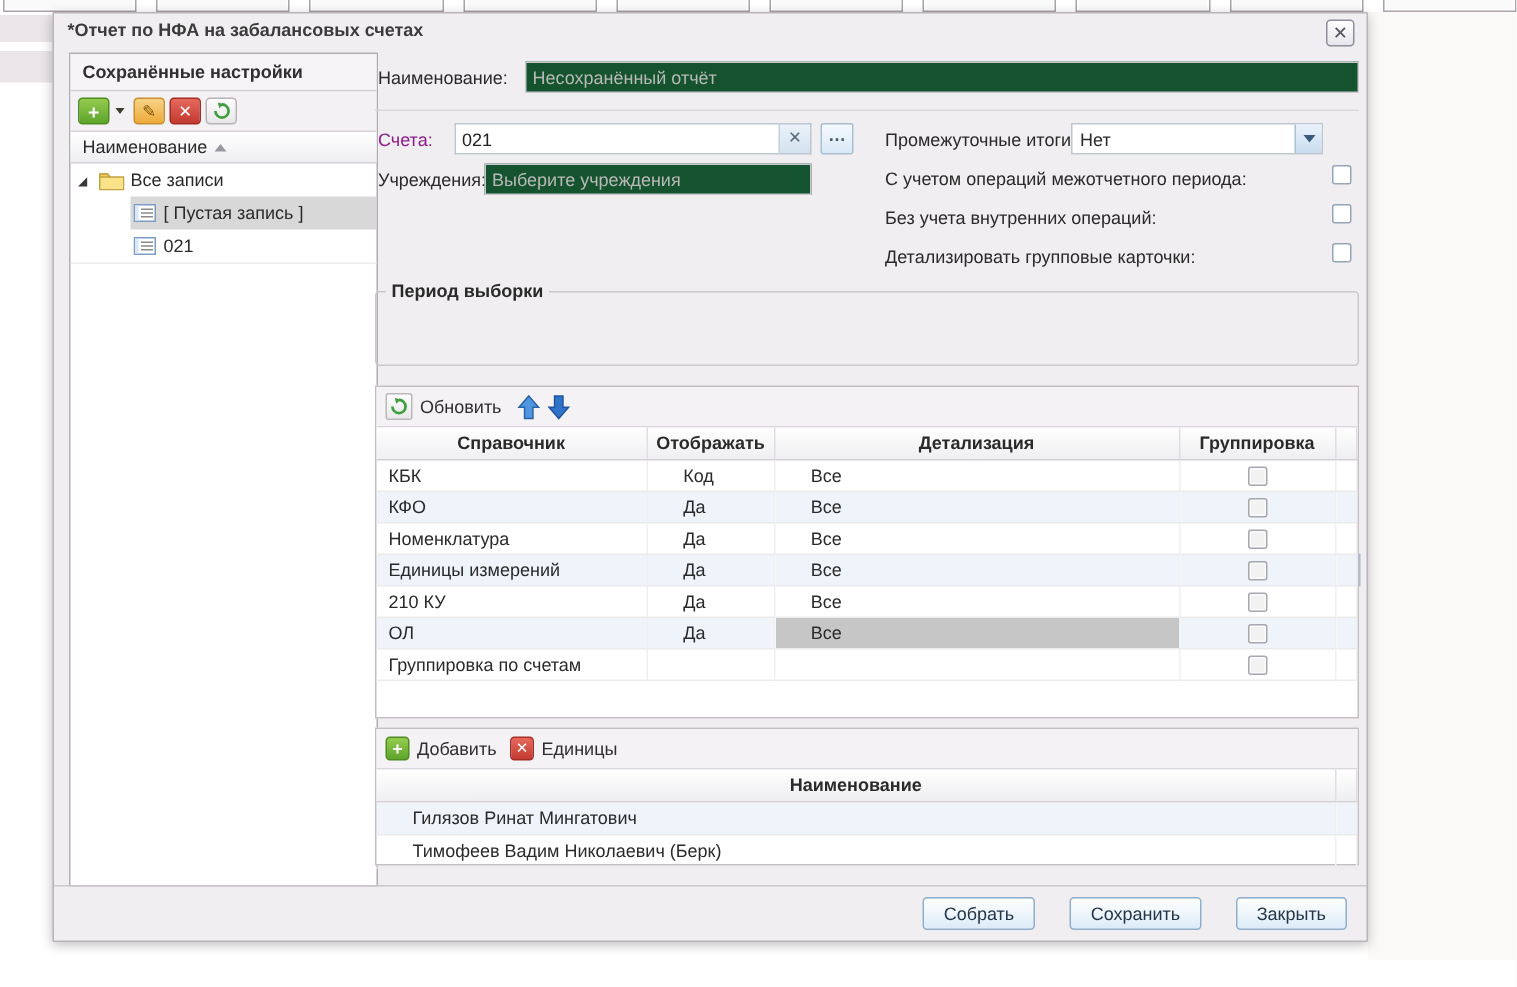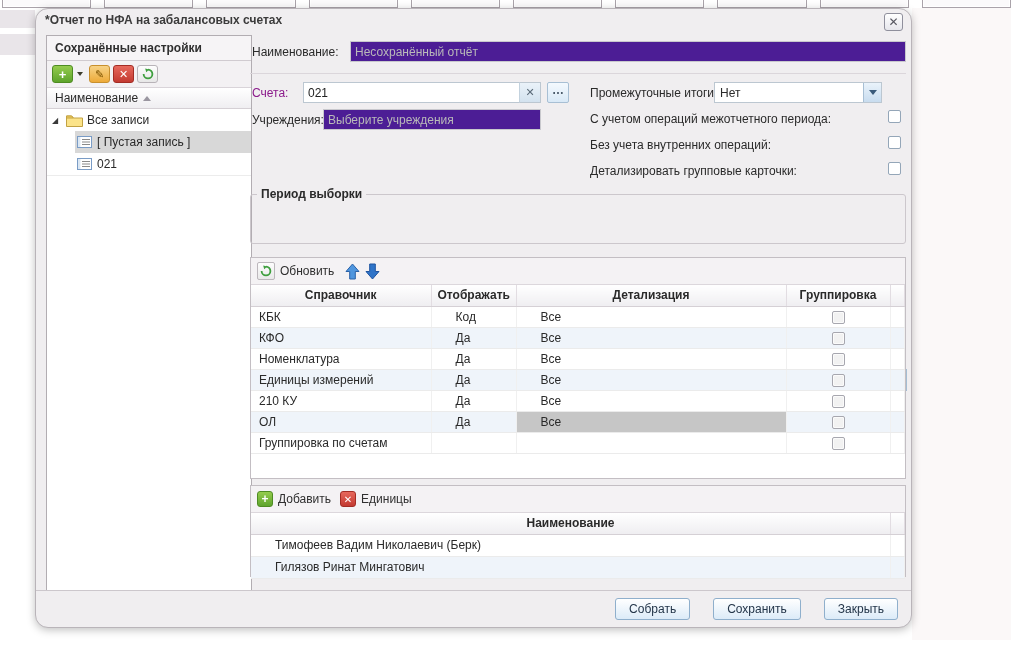--- a/index.html
+++ b/index.html
@@ -8,52 +8,52 @@
 
   
   .bg-top { position:absolute; left:0; top:-5px; width:1011px; height:13px; display:flex; gap:13px; padding-left:2px; }
   .bg-stub { width:92px; height:13px; background:#fbfafb; border:1px solid #aaa3aa; box-shadow:inset 0 0 0 1px #fff; }
   .bg-bar { position:absolute; left:0; width:35px; background:#e9e5e9; }
   .bg-bar.b1 { top:10px; height:18px; }
   .bg-bar.b2 { top:34px; height:21px; }
   .bg-right { position:absolute; left:912px; top:8px; width:99px; height:632px; background:#fbf8f8; }
 
   
-  .dialog { position:absolute; left:35px; top:8px; width:877px; height:620px; background:#f0eef0; border:1px solid #b9b4b9; border-radius:13px; box-shadow:0 2px 8px rgba(0,0,0,.25); }
+  .dialog { position:absolute; left:35px; top:8px; width:877px; height:620px; background:#f0eef0; border:1px solid #b9b4b9; border-radius:1px; box-shadow:0 2px 8px rgba(0,0,0,.25); }
   .titlebar { position:absolute; left:0; top:0; right:0; height:24px; padding:4px 0 0 9px; font-weight:bold; color:#3b3b3b; }
   .close-btn { position:absolute; right:8px; top:4px; width:19px; height:18px; border:1px solid #8f8f9c; border-radius:3px; background:linear-gradient(#ffffff,#e6e6ec); text-align:center; line-height:16px; font-size:12px; color:#55555f; font-weight:bold; cursor:pointer; }
 
   
   .left-panel { position:absolute; left:10px; top:26px; width:206px; height:556px; background:#fff; border:1px solid #b2adb2; }
   .lp-header { height:25px; padding:5px 8px; font-weight:bold; background:#f6f4f6; border-bottom:1px solid #d0cbd0; color:#2f2f2f; }
   .lp-toolbar { height:27px; background:#f3f1f3; border-bottom:1px solid #d9d4d9; display:flex; align-items:center; gap:3px; padding:0 5px; }
   .ico-btn { width:21px; height:18px; border-radius:3px; display:flex; align-items:center; justify-content:center; cursor:pointer; font-weight:bold; }
   .ico-btn.green { background:linear-gradient(#94cc4d,#5ea42c); border:1px solid #4e8c22; color:#fff; font-size:13px; line-height:13px; }
   .ico-btn.orange { background:linear-gradient(#f7d387,#edaa39); border:1px solid #c8902e; color:#7d5300; font-size:11px; }
   .ico-btn.red { background:linear-gradient(#e7685c,#c33a31); border:1px solid #a32c24; color:#fff; font-size:11px; }
   .ico-btn.plain { background:linear-gradient(#fdfdfd,#e7e7e7); border:1px solid #b8b3b8; }
   .dd-caret { width:0; height:0; border-left:3px solid transparent; border-right:3px solid transparent; border-top:4px solid #3c3c2c; margin:0 3px 0 1px; }
   .lp-grid-header { height:21px; background:linear-gradient(#ffffff,#efeef1); border-bottom:1px solid #d5d0d5; padding:3px 8px; display:flex; align-items:center; gap:5px; cursor:pointer; }
   .sort-asc { width:0; height:0; border-left:4px solid transparent; border-right:4px solid transparent; border-bottom:5px solid #9a96a0; }
   .tree { border-bottom:1px solid #ececec; }
   .tree-row { height:22px; display:flex; align-items:center; cursor:pointer; }
   .tree-root { padding-left:5px; gap:4px; }
   .caret-exp { font-size:8px; color:#3a3a3a; width:10px; }
   .tree-child { }
-  .tree-child .sel-wrap { margin-left:28px; flex:1; height:22px; display:flex; align-items:center; gap:5px; padding-left:2px; }
+  .tree-child .sel-wrap { margin-left:40px; flex:1; height:22px; display:flex; align-items:center; gap:5px; padding-left:2px; }
   .tree-child.selected .sel-wrap { background:#d8d8d8; }
 
   
   .main { position:absolute; left:214px; top:26px; width:656px; height:556px; }
   .abs { position:absolute; }
   label.flabel { color:#2a2a2a; }
   label.required { color:#8b1a8b; }
   input.txt { height:21px; border:1px solid #bcc7d1; background:#fff; padding:0 4px; font:12px "Liberation Sans",sans-serif; color:#222; }
   input.txt::placeholder { color:#b9b9b9; }
-  input.disabled { border:1px solid #c8c8cd; color:#b9b9b9; background:#4c1d95; }
+  input.disabled { border:1px solid #c8c8cd; color:#b9b9b9; background:#14532d; }
   .divider { position:absolute; left:0; right:0; height:1px; background:#dbd6db; }
 
   .lookup { position:absolute; display:flex; height:21px; }
   .lookup input { border-right:none; }
   .clear-seg { width:22px; height:21px; background:linear-gradient(#eaf2f9,#d3e2ef); border:1px solid #bcc7d1; border-left:1px solid #c3d2de; color:#5a6a78; text-align:center; line-height:19px; font-size:11px; cursor:pointer; }
   .ellipsis-btn { position:absolute; width:22px; height:21px; background:linear-gradient(#f4f9fe,#d9e9f7); border:1px solid #a8bfd4; border-radius:2px; text-align:center; line-height:14px; font-weight:bold; color:#4a5a6a; cursor:pointer; }
 
   .select { position:absolute; height:21px; background:#fff; border:1px solid #bcc7d1; display:flex; cursor:pointer; }
   .select .sel-text { flex:1; padding:3px 5px; }
   .select .sel-btn { width:18px; background:linear-gradient(#eaf3fb,#c8dcef); border-left:1px solid #a8bfd4; display:flex; align-items:center; justify-content:center; }
@@ -346,26 +346,26 @@
               <col>
               <col style="width:14px">
             </colgroup>
           <thead>
             <tr>
                 <th>Наименование</th>
                 <th></th>
               </tr>
           </thead>
           <tbody>
+            <tr class="people-row alt">
+                <td style="height:22px;">Гилязов Ринат Мингатович</td>
+                <td></td>
+              </tr>
             <tr class="people-row">
                 <td style="height:22px;">Тимофеев Вадим Николаевич (Берк)</td>
-                <td></td>
-              </tr>
-            <tr class="people-row alt">
-                <td style="height:22px;">Гилязов Ринат Мингатович</td>
                 <td></td>
               </tr>
           </tbody>
         </table>
       </div>
 
     </div>
 
     <div class="dlg-footer">
       <button class="btn">Собрать</button>

